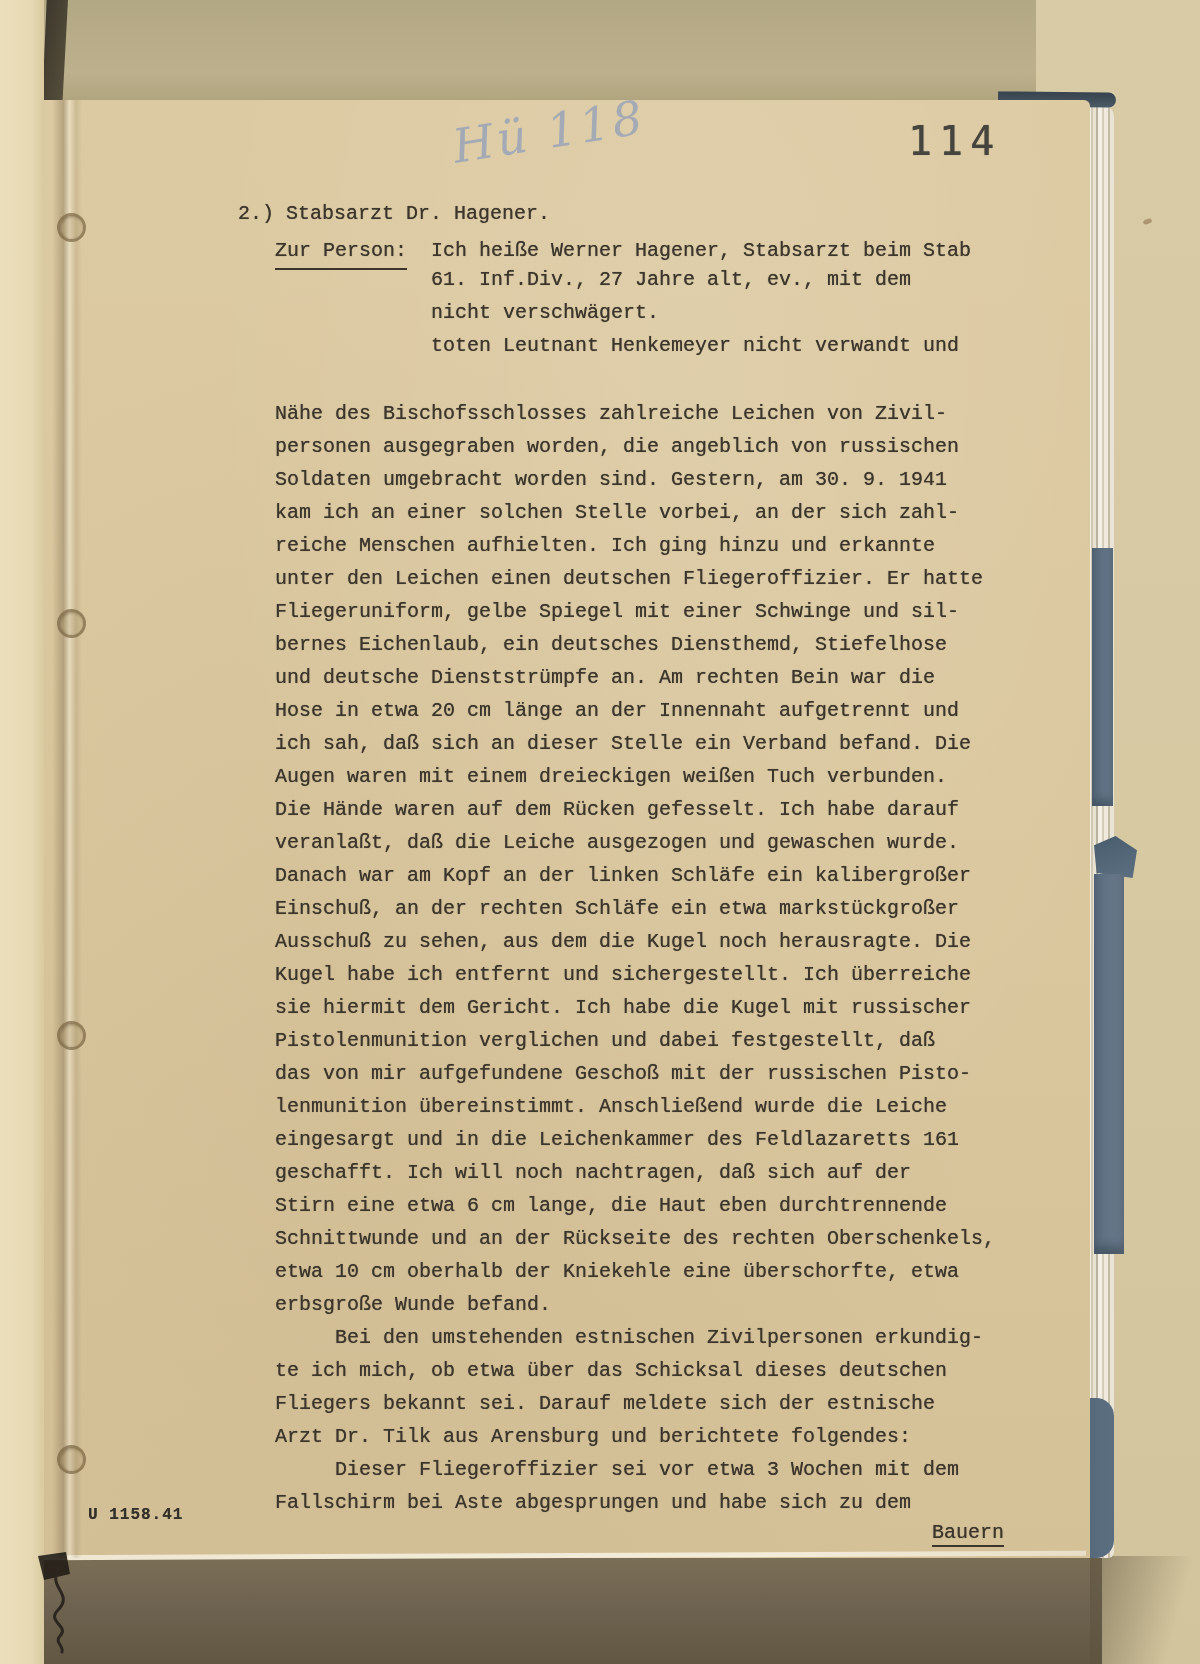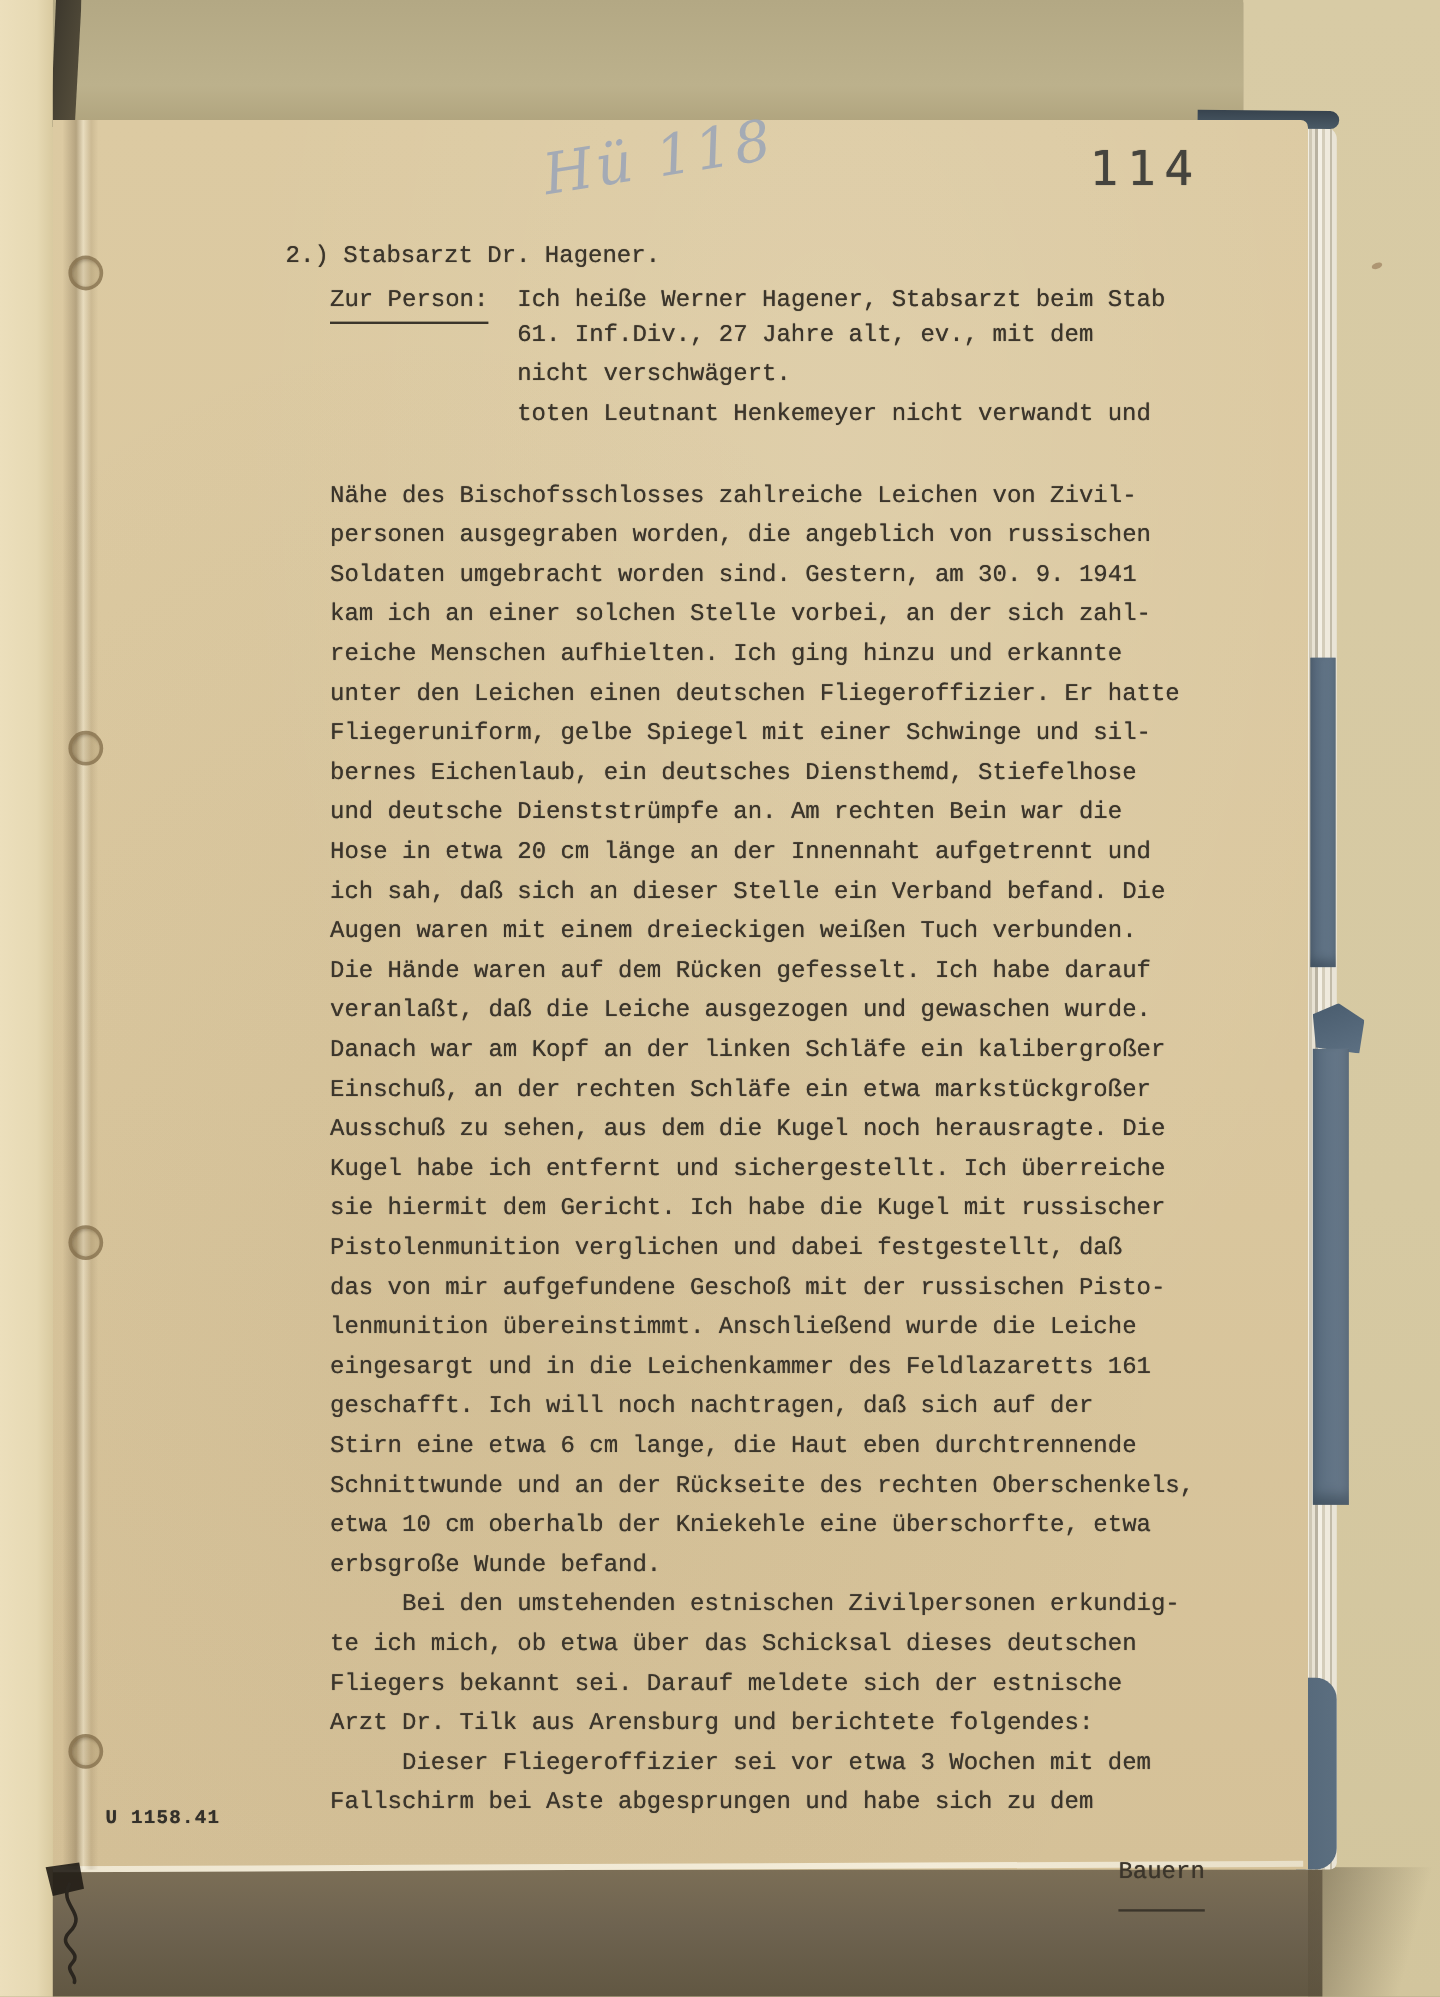--- a/index.html
+++ b/index.html
@@ -70,21 +70,21 @@
     font-family:"DejaVu Serif",serif;font-style:italic;transform:rotate(-9deg);
     letter-spacing:3px;opacity:.85;}
   .label-u{border-bottom:2px solid #3b352b;padding-bottom:1px;}
   .label-u2{border-bottom:2px solid #3b352b;box-shadow:0 4px 0 -2px rgba(59,53,43,.75);padding-bottom:1px;}
   .row-flex{display:flex;}
   .gap-zp{width:24px;}
   .gap-zs{width:36px;}
   .ref{position:absolute;left:88px;top:1506px;font-size:16px;color:#33302a;
     letter-spacing:1px;font-weight:bold;text-shadow:0 0 .6px rgba(51,48,42,.8);}
   .catchword{position:absolute;left:932px;top:1521px;font-size:20px;
-    border-bottom:2px solid #3b352b;padding-bottom:19px;margin-top:28px;}
+    border-bottom:2px solid #3b352b;padding-bottom:1px;}
 </style>
 </head>
 <body>
 
 <div class="stage">
 
   <div class="top-band"></div>
   <div class="top-left-fold"></div>
   <div class="left-strip"></div>
   <div class="bottom-dark"></div>

